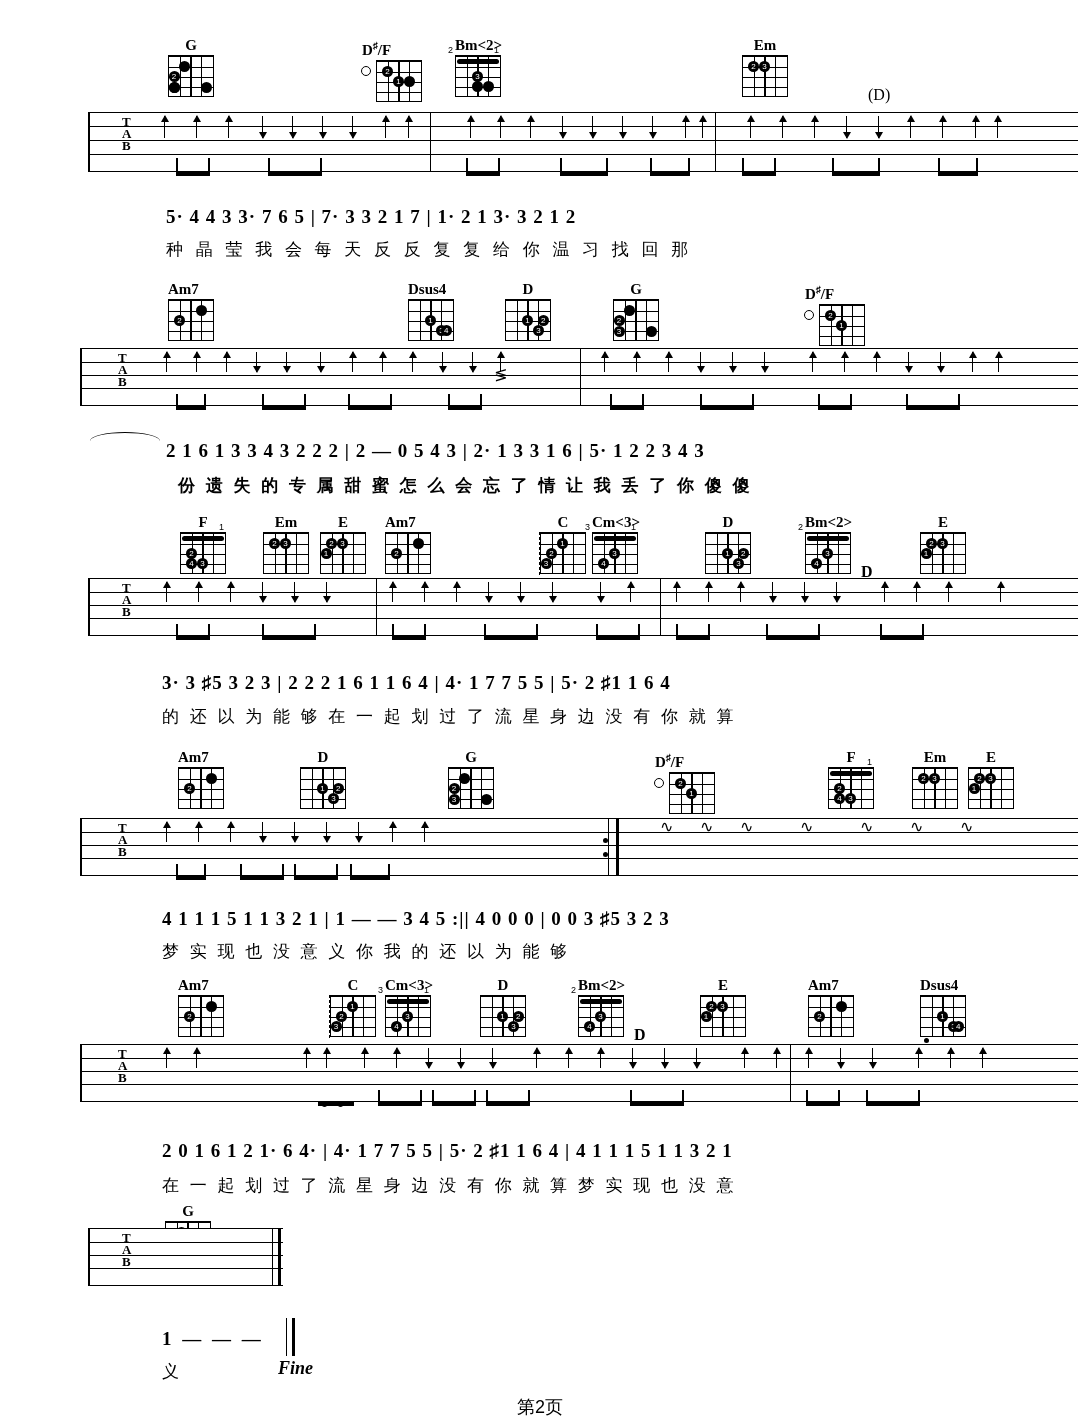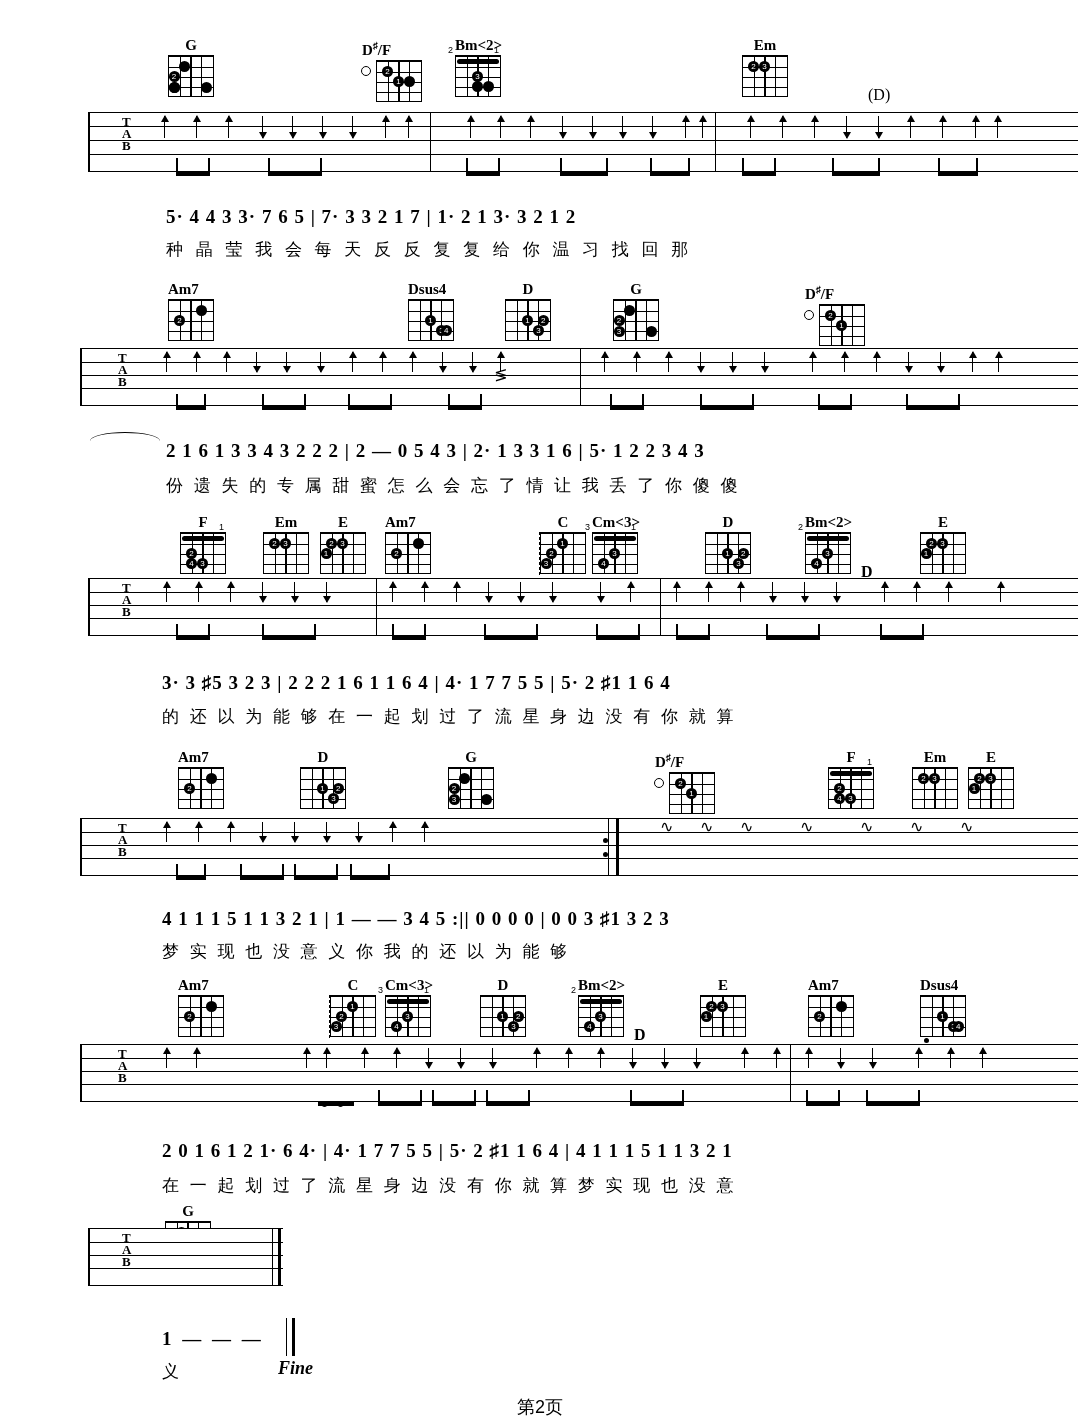--- a/index.html
+++ b/index.html
@@ -329,21 +329,21 @@
     <div class="stem" style="left:752px;top:394px;height:14px;"></div>
     <div class="beam" style="left:818px;top:406px;width:34px;"></div>
     <div class="stem" style="left:818px;top:394px;height:14px;"></div>
     <div class="stem" style="left:850px;top:394px;height:14px;"></div>
     <div class="beam" style="left:906px;top:406px;width:54px;"></div>
     <div class="stem" style="left:906px;top:394px;height:14px;"></div>
     <div class="stem" style="left:958px;top:394px;height:14px;"></div>
 
     <div class="tie" style="left:90px;top:432px;width:70px;"></div>
     <div class="numline" style="left:166px;top:440px;letter-spacing:1px;">2 1 6 1 3 3  4 3 2 2 2 | 2  —  0 5 4 3 | 2·  1 3 3  1 6 | 5·  1 2 2  3 4 3</div>
-    <div class="lyr" style="left:166px;top:474px;letter-spacing:3px;">份 遗 失 的  专 属 甜 蜜    怎 么 会 忘  了 情  让 我  丢  了 你  傻 傻</div>
+    <div class="lyr" style="left:178px;top:474px;letter-spacing:3px;font-weight:bold;">份 遗 失 的  专 属 甜 蜜    怎 么 会 忘  了 情  让 我  丢  了 你  傻 傻</div>
   </div>
 
   <div class="system" style="top:0;">
     <div class="chord" style="left:180px;top:515px;">
       <div class="cname" style="text-align:center;width:46px;">F</div>
       <div class="grid">
         <i class="v v1"></i>
           <i class="v v2"></i>
           <i class="v v3"></i>
         <i class="h h1"></i>
@@ -670,21 +670,21 @@
     <div class="beam" style="left:240px;top:876px;width:44px;"></div>
     <div class="stem" style="left:240px;top:864px;height:14px;"></div>
     <div class="stem" style="left:282px;top:864px;height:14px;"></div>
     <div class="beam" style="left:294px;top:876px;width:44px;"></div>
     <div class="stem" style="left:294px;top:864px;height:14px;"></div>
     <div class="stem" style="left:336px;top:864px;height:14px;"></div>
     <div class="beam" style="left:350px;top:876px;width:40px;"></div>
     <div class="stem" style="left:350px;top:864px;height:14px;"></div>
     <div class="stem" style="left:388px;top:864px;height:14px;"></div>
 
-    <div class="numline" style="left:162px;top:908px;letter-spacing:1px;">4 1 1 1 5 1 1   3 2 1 | 1  —  —  3 4 5 :|| 0  0  0  0 | 0  0 3 ♯1 3  2 3</div>
+    <div class="numline" style="left:162px;top:908px;letter-spacing:1px;">4 1 1 1 5 1 1   3 2 1 | 1  —  —  3 4 5 :|| 4  0  0  0 | 0  0 3 ♯5 3  2 3</div>
     <div class="lyr" style="left:162px;top:940px;letter-spacing:3px;">梦 实 现 也 没  意   义    你 我 的           还 以 为 能 够</div>
   </div>
 
   <div class="system" style="top:0;">
     <div class="chord" style="left:178px;top:978px;">
       <div class="cname">Am7</div>
       <div class="grid">
         <i class="v v1"></i>
           <i class="v v2"></i>
           <i class="v v3"></i>

